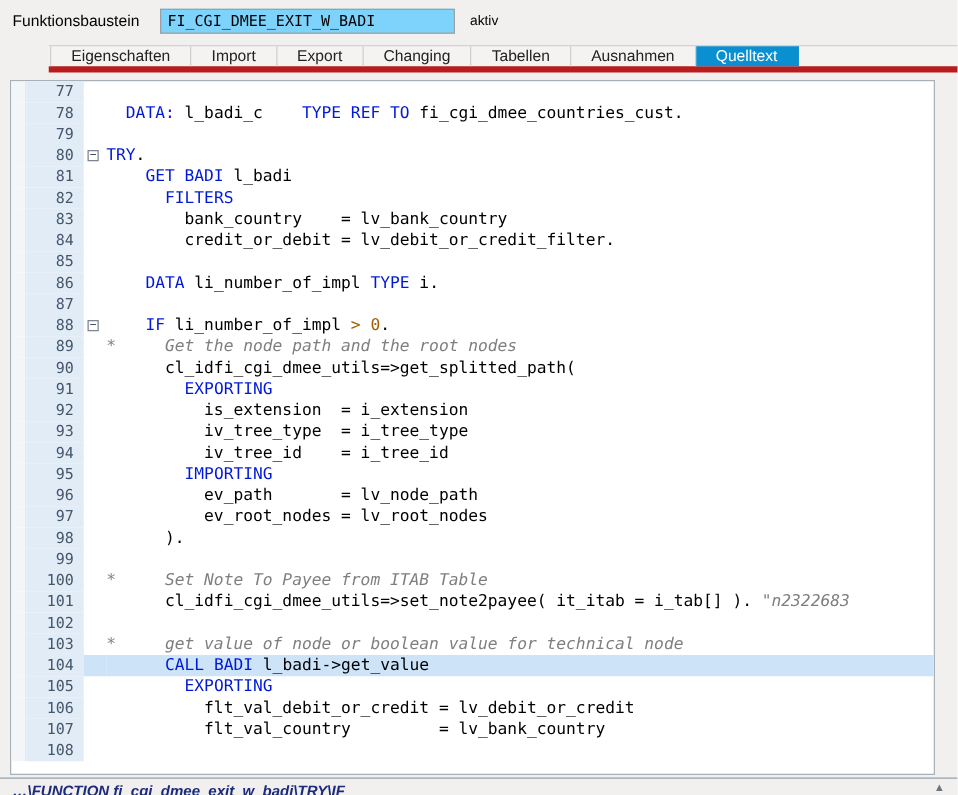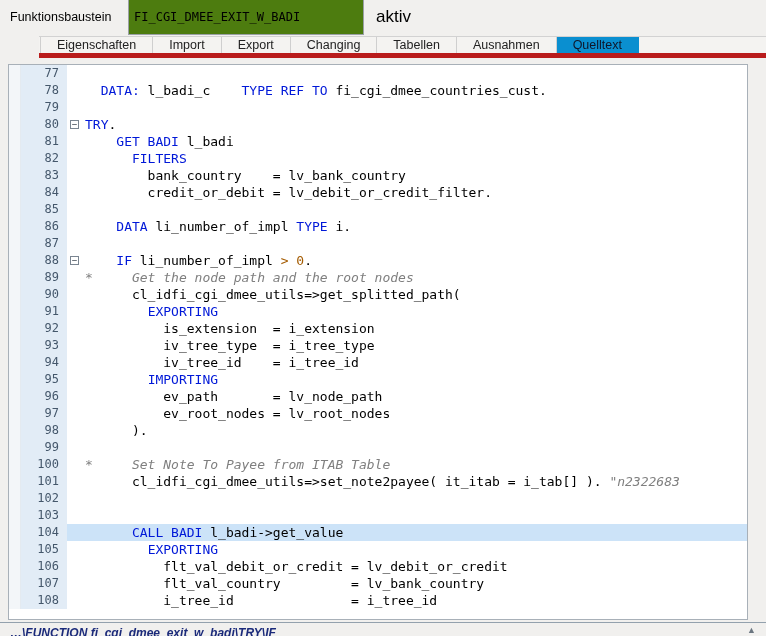--- a/index.html
+++ b/index.html
@@ -9,47 +9,47 @@
     background: #f1f0ee;
     font-family: "Liberation Sans", sans-serif;
     color: #000;
     overflow: hidden;
   }
 
   
   .header { position: absolute; left: 0; top: 0; width: 100%; height: 34px; display: flex; align-items: center; }
   .header-label { margin-left: 10px; width: 118px; font-size: 12.5px; }
   .fn-input {
-    width: 236px; height: 36px;
-    background: #4d7c0f;
+    width: 236px; height: 20px;
+    background: #7dd3fc;
     border: 1px solid #9aa0a6;
     font-family: "DejaVu Sans Mono", monospace;
     font-size: 12px; padding: 1px 5px; color: #000;
   }
-  .active-flag { margin-left: 12px; font-size: 17px; text-align: center; }
+  .active-flag { margin-left: 12px; font-size: 11px; text-align: center; }
 
   
   .tabstrip {
     position: absolute; left: 0; top: 36px; width: 100%; height: 22px;
     display: flex; padding-left: 1px;
     border-top: 1px solid #d2d2d2;
     border-bottom: 5px solid #b91c1c;
     background: #f4f3f1;
     margin-left: 39px;
   }
   .tab {
     padding: 0 16px; font-size: 12.5px;
     display: flex; align-items: center;
     border-right: 1px solid #cfcfcf;
     color: #222; cursor: pointer; white-space: nowrap;
   }
   .tab:first-child { border-left: 1px solid #cfcfcf; }
   .tab.active {
     background: var(--tab-active, #0a8fd0);
-    color: #0f172a;
+    color: #ffffff;
     border-right-color: var(--tab-active, #0a8fd0);
     text-align: center;
   }
 
   
   .editor {
     position: absolute; left: 8px; top: 64px; width: 740px; height: 556px;
     background: #fff; border: 1px solid #a8b0b8;
     overflow: hidden; 
   }
@@ -271,20 +271,21 @@
       <div class="code-row">
         <div class="margin-strip"></div>
         <div class="gutter">102</div>
         <div class="foldcol"></div>
         <div class="codecell"></div>
       </div>
       <div class="code-row">
         <div class="margin-strip"></div>
         <div class="gutter">103</div>
         <div class="foldcol"></div>
+        <div class="codecell"><span class="tok-c">*     get value of node or boolean value for technical node</span></div>
       </div>
       <div class="code-row hl">
         <div class="margin-strip"></div>
         <div class="gutter">104</div>
         <div class="foldcol"></div>
         <div class="codecell"><span class="tok-p">      </span><span class="tok-k">CALL BADI</span><span class="tok-p"> l_badi-&gt;get_value</span></div>
       </div>
       <div class="code-row">
         <div class="margin-strip"></div>
         <div class="gutter">105</div>
@@ -300,21 +301,20 @@
       <div class="code-row">
         <div class="margin-strip"></div>
         <div class="gutter">107</div>
         <div class="foldcol"></div>
         <div class="codecell"><span class="tok-p">          flt_val_country         = lv_bank_country</span></div>
       </div>
       <div class="code-row">
         <div class="margin-strip"></div>
         <div class="gutter">108</div>
         <div class="foldcol"></div>
-        <div class="codecell"><span class="tok-p">          i_tree_id               = i_tree_id</span></div>
       </div>
     </div>
 </div>
 
 <div class="statusbar">
   <div class="statusbar-text">…\FUNCTION fi_cgi_dmee_exit_w_badi\TRY\IF</div>
   <div class="scroll-arrow">▲</div>
 </div>
 
 </body></html>

